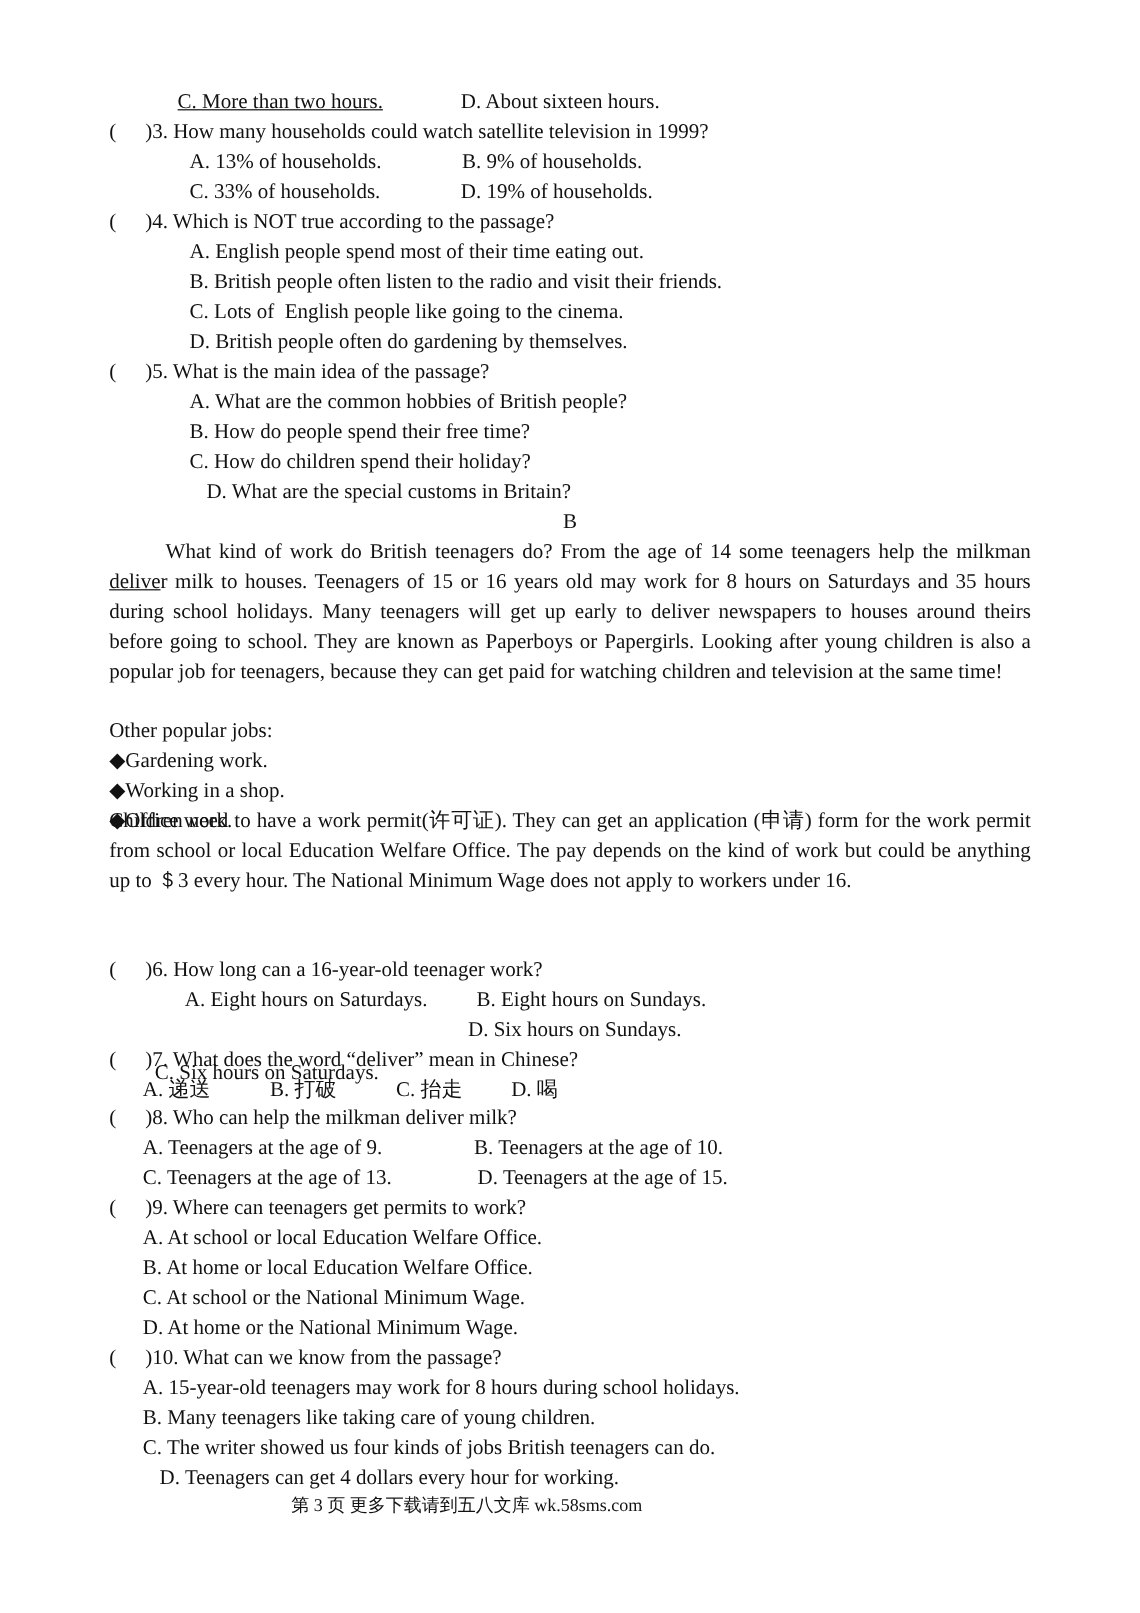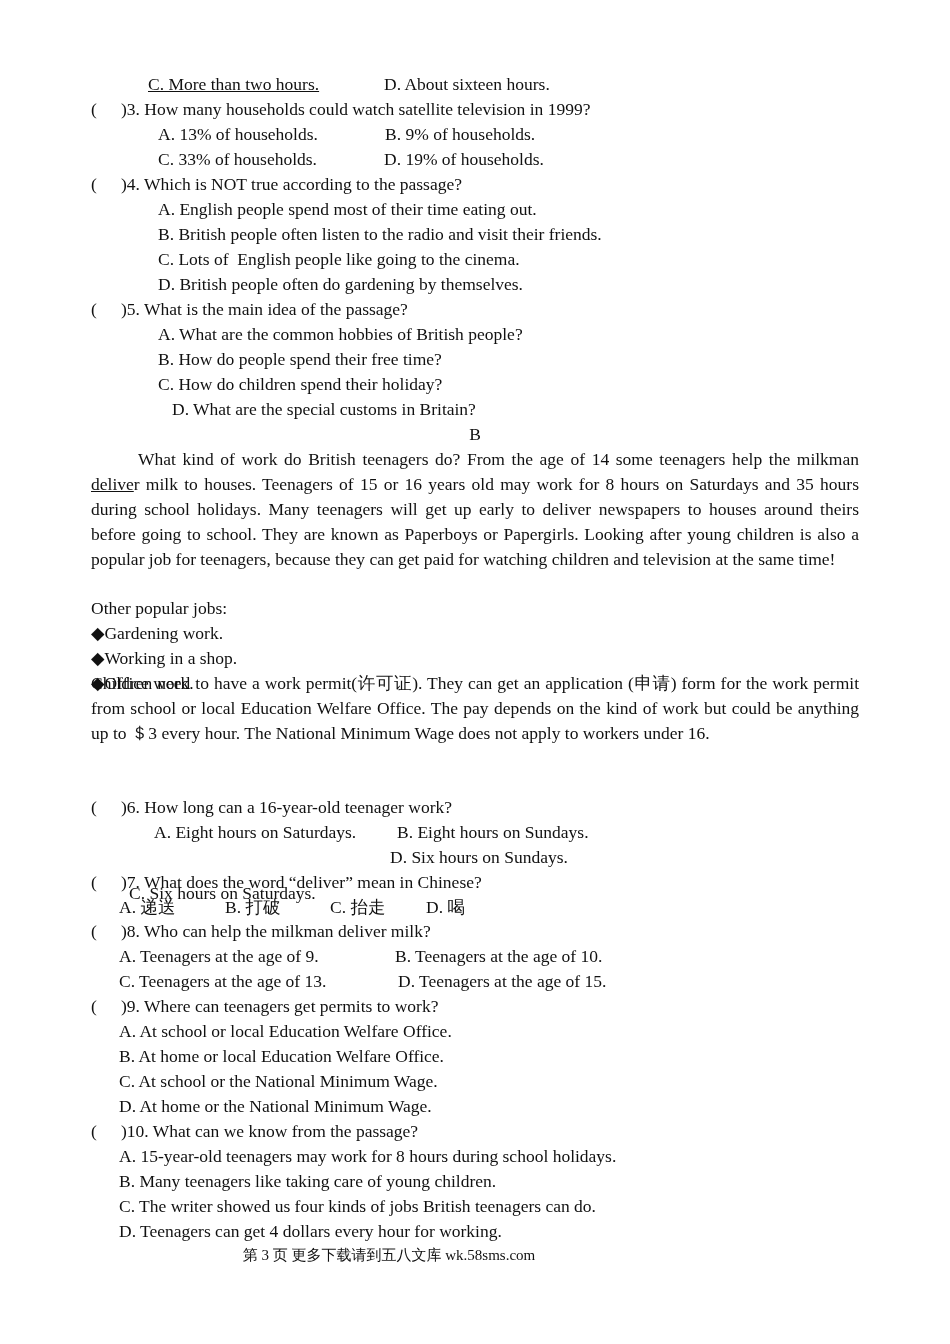--- a/index.html
+++ b/index.html
@@ -73,15 +73,15 @@
 <div class="line" style="top:994px;"><span class="paren">(</span><span>)9. Where can teenagers get permits to work?</span></div>
 <div class="opt" style="top:1019px;left:119px;">A. At school or local Education Welfare Office.</div>
 <div class="opt" style="top:1044px;left:119px;">B. At home or local Education Welfare Office.</div>
 <div class="opt" style="top:1069px;left:119px;">C. At school or the National Minimum Wage.</div>
 <div class="opt" style="top:1094px;left:119px;">D. At home or the National Minimum Wage.</div>
 
 <div class="line" style="top:1119px;"><span class="paren">(</span><span>)10. What can we know from the passage?</span></div>
 <div class="opt" style="top:1144px;left:119px;">A. 15-year-old teenagers may work for 8 hours during school holidays.</div>
 <div class="opt" style="top:1169px;left:119px;">B. Many teenagers like taking care of young children.</div>
 <div class="opt" style="top:1194px;left:119px;">C. The writer showed us four kinds of jobs British teenagers can do.</div>
-<div class="opt" style="top:1219px;left:119px;text-align:center;">D. Teenagers can get 4 dollars every hour for working.</div>
+<div class="opt" style="top:1219px;left:133px;text-align:center;">D. Teenagers can get 4 dollars every hour for working.</div>
 
 <div class="footer">第 3 页 更多下载请到五八文库 wk.58sms.com</div>
 
 </body></html>

